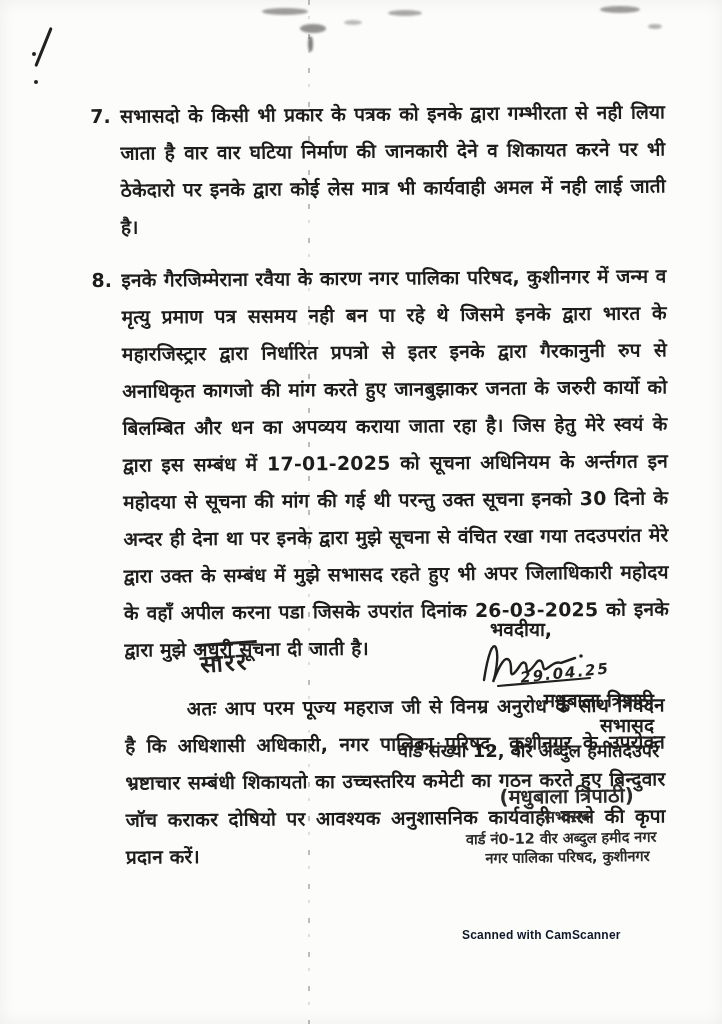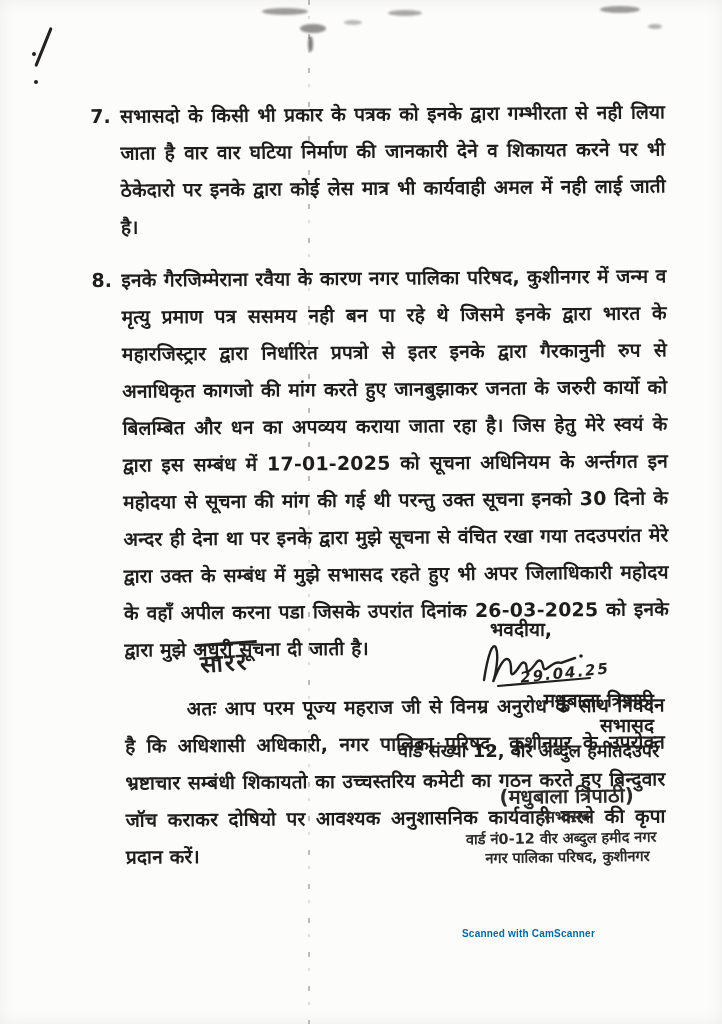--- a/index.html
+++ b/index.html
@@ -171,23 +171,23 @@
   }
   .stamp-name  { font-size: 20px; line-height: 24px; }
   .stamp-title { font-size: 16px; line-height: 18px; }
   .stamp-line1 { font-size: 14.5px; line-height: 19px; margin-top: 3px; white-space: nowrap; margin-left: -12px;}
   .stamp-line2 { font-size: 14.5px; line-height: 19px; white-space: nowrap; }
 
   .footer-text {
     position: absolute;
     left: 462px;
     top: 928px;
-    font-size: 10px;
-    font-weight: 600;
-    color: #0369a1;
+    font-size: 12px;
+    font-weight: 600;
+    color: #0f172a;
     font-family: "Liberation Sans", "DejaVu Sans", sans-serif;
     letter-spacing: 0.2px;
   }
 </style>
 </head>
 <body>
 
 <div class="page">
 
   <div class="fold-line"></div>

